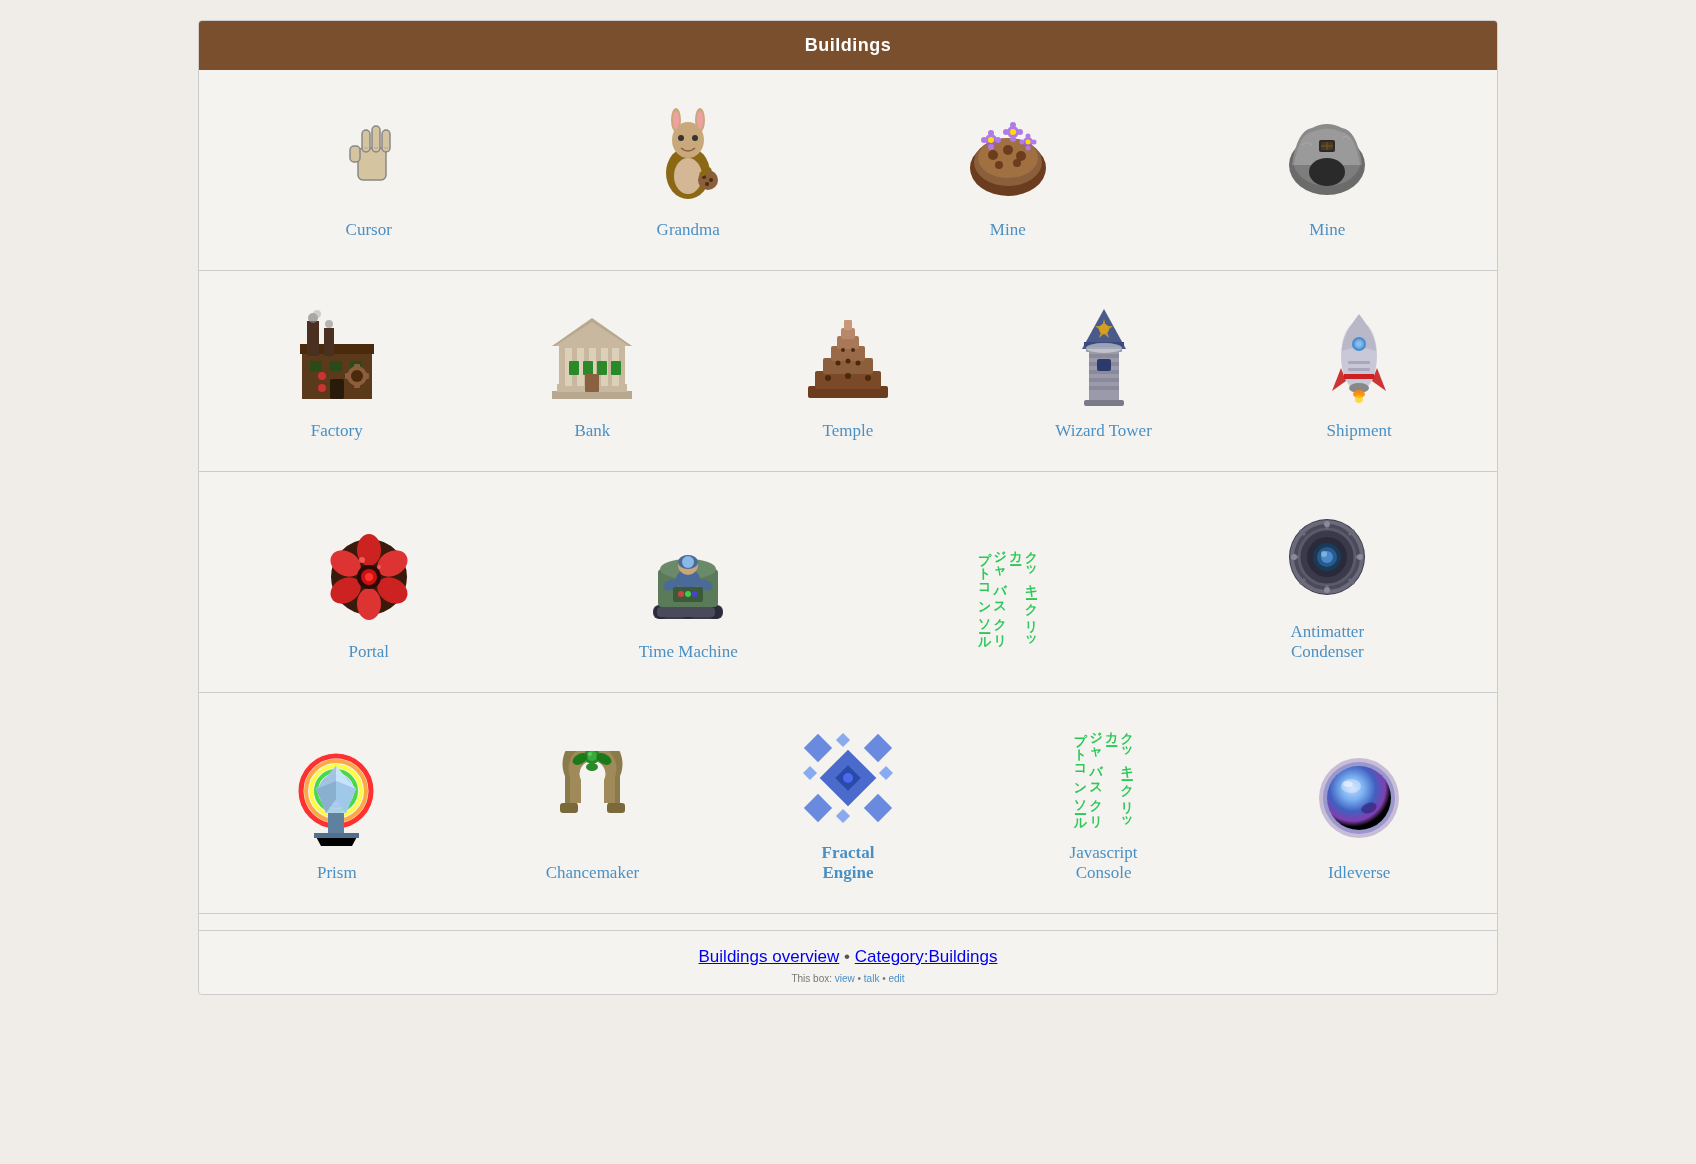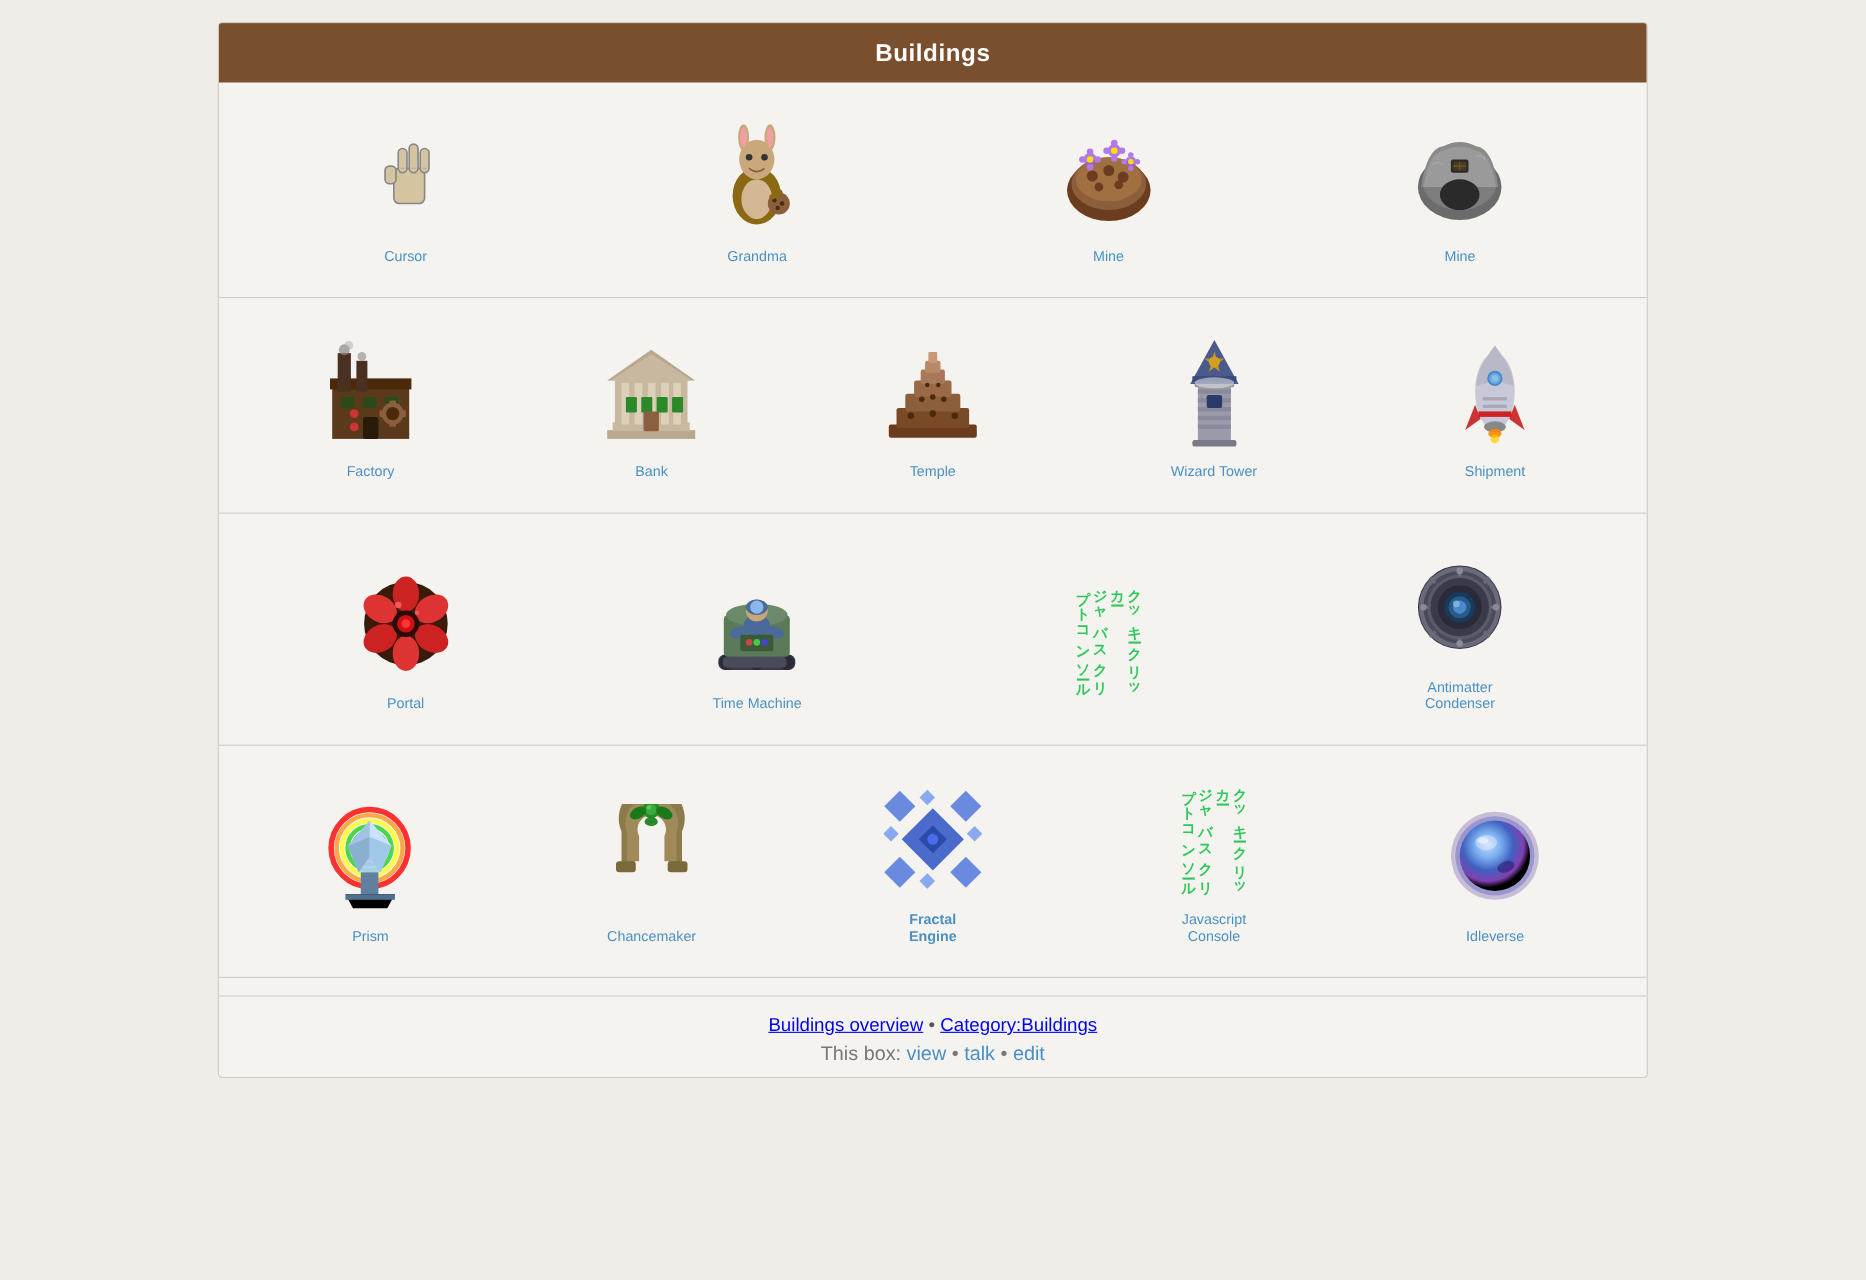--- a/index.html
+++ b/index.html
@@ -16,21 +16,21 @@
       border: 1px solid #ccc;
       border-radius: 4px;
       width: 1300px;
       max-width: 100%;
       overflow: hidden;
     }
     .header {
       background: #7a4f2e;
       color: white;
       font-weight: bold;
-      font-size: 22px;
+      font-size: 18px;
       text-align: center;
       padding: 14px 0;
       letter-spacing: 0.5px;
     }
     .grid-row {
       display: flex;
       border-bottom: 1px solid #ccc;
       padding: 20px 10px;
     }
     .grid-row:last-of-type {
@@ -47,44 +47,45 @@
     }
     .grid-cell .icon-area {
       height: 110px;
       display: flex;
       align-items: center;
       justify-content: center;
       margin-bottom: 10px;
     }
     .grid-cell .label {
       color: #4a90c4;
-      font-size: 13px;
+      font-size: 17px;
       text-align: center;
       font-weight: normal;
+      font-family: Liberation Serif, serif;
     }
     .grid-cell .label.bold {
       font-weight: bold;
     }
     
     .footer-row {
       border-top: 1px solid #ccc;
       padding: 16px 0 10px 0;
       text-align: center;
       margin-top: 16px;
     }
     .footer-links {
       font-size: 17px;
       color: #4a90c4;
       margin-bottom: 6px;
     }
     .footer-links span {
       color: #555;
     }
     .footer-small {
-      font-size: 18px;
+      font-size: 10px;
       color: #777;
     }
     .footer-small a {
       color: #4a90c4;
       text-decoration: none;
     }
     
     .jp-text {
       color: #2ec85a;
       font-size: 13px;

